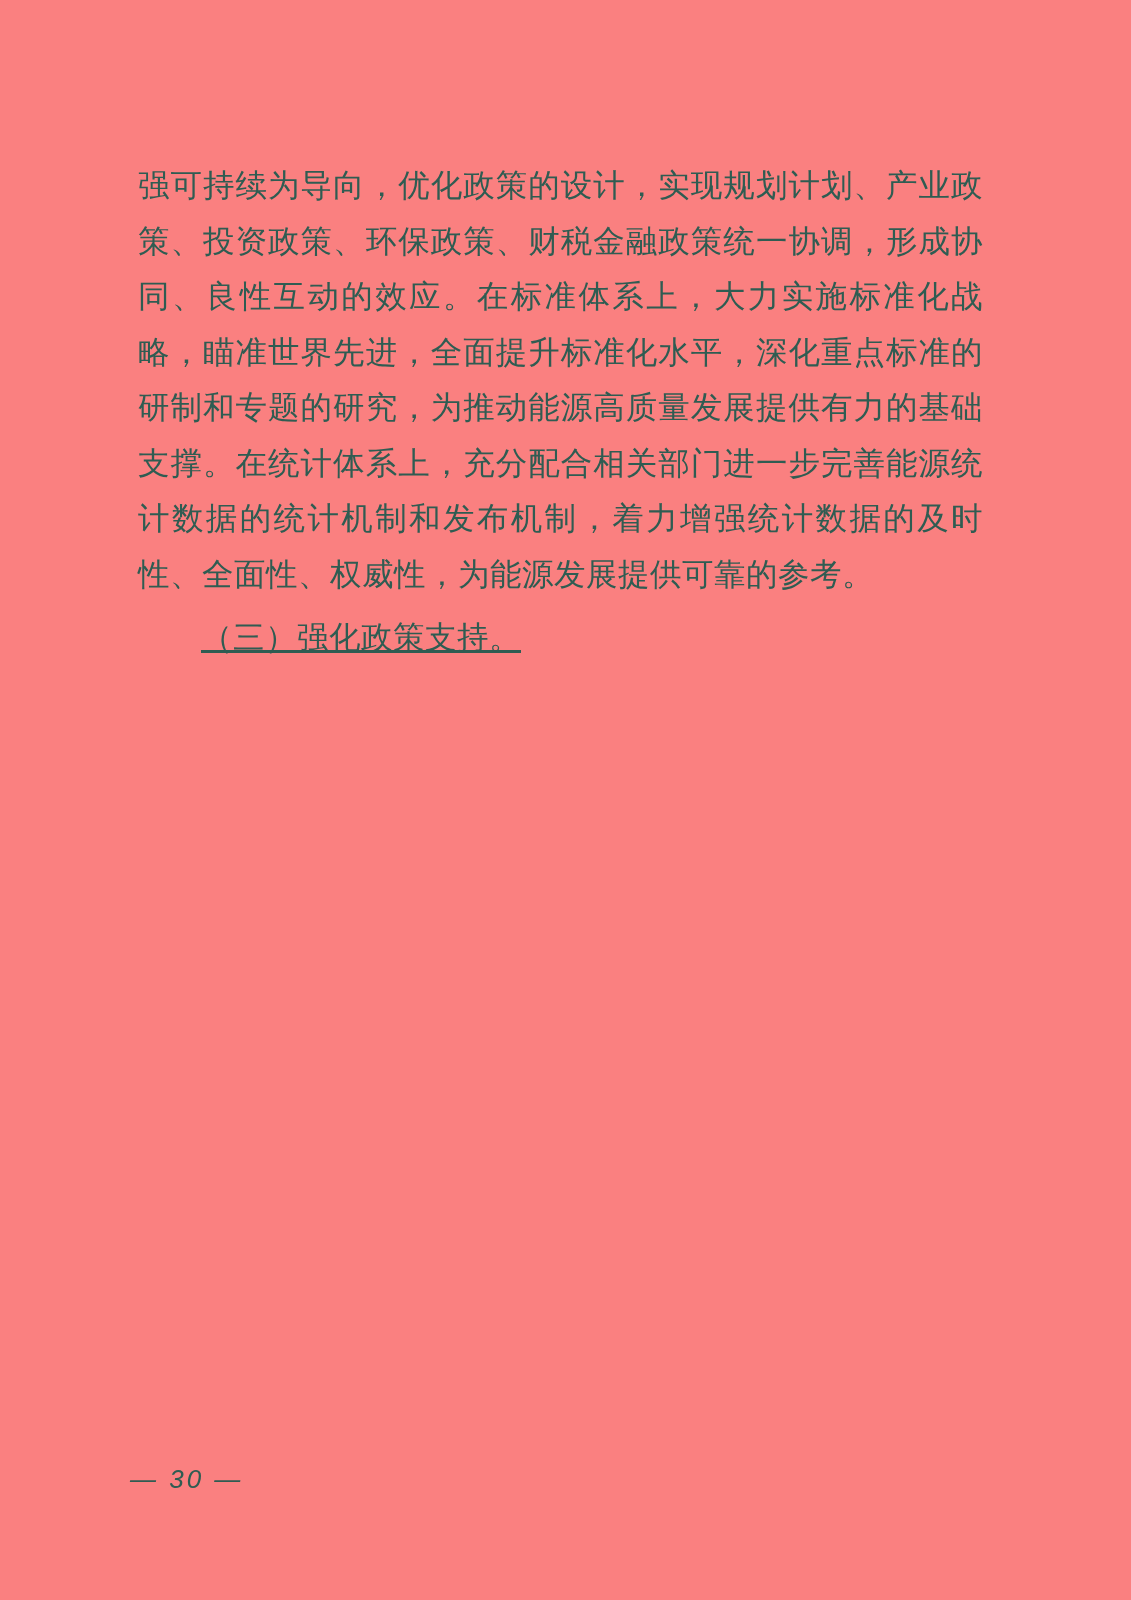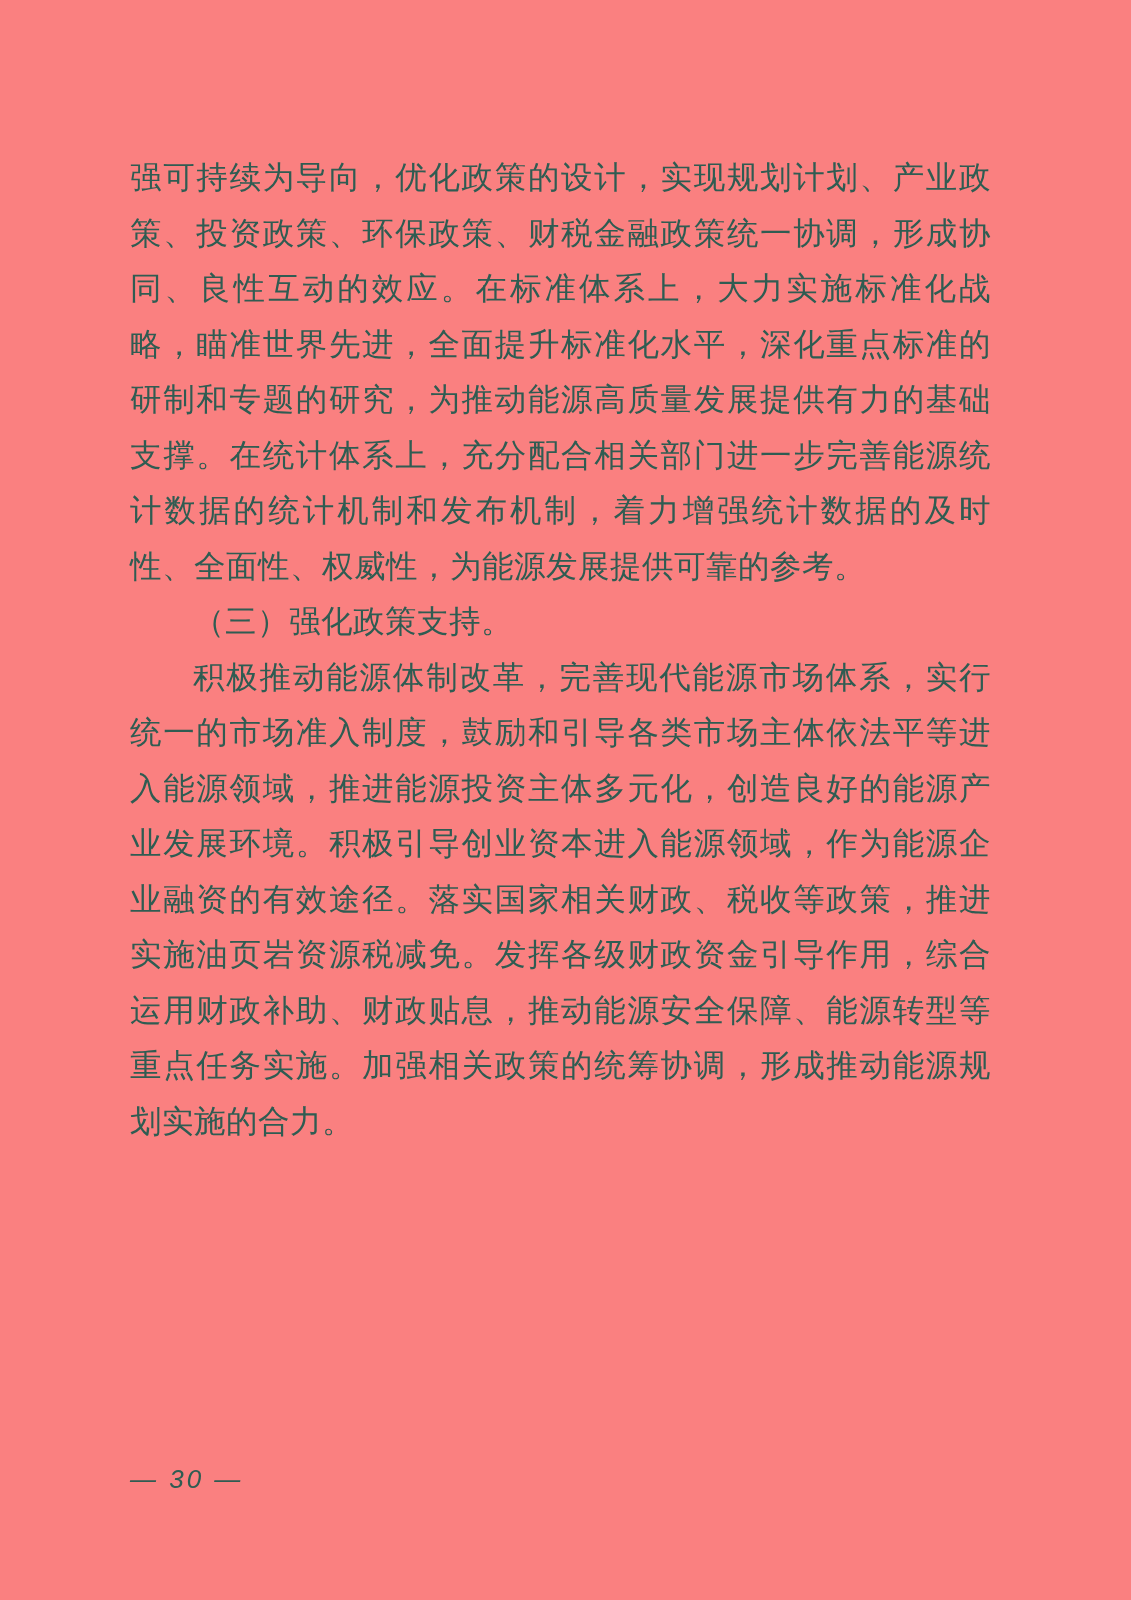--- a/index.html
+++ b/index.html
@@ -22,39 +22,39 @@
   }
   .doc-body {
     color: #2f5c52;
     font-size: 31.5px;
     line-height: 55.5px;
     letter-spacing: 0.5px;
     text-align: justify;
     text-justify: inter-ideograph;
   }
   .para {
-    margin: 0;
+    margin: 8px;
     text-indent: 0;
   }
   .para.indent {
     text-indent: 2em;
+    text-decoration: underline;
   }
   .footer {
     position: absolute;
     left: 130px;
     bottom: 105px;
     color: #2f5c52;
     font-size: 26px;
     letter-spacing: 3px;
     font-style: italic;
   }
 </style>
 </head>
 <body>
 
 <div class="page">
   <div class="doc-body">
     <p class="para">强可持续为导向，优化政策的设计，实现规划计划、产业政策、投资政策、环保政策、财税金融政策统一协调，形成协同、良性互动的效应。在标准体系上，大力实施标准化战略，瞄准世界先进，全面提升标准化水平，深化重点标准的研制和专题的研究，为推动能源高质量发展提供有力的基础支撑。在统计体系上，充分配合相关部门进一步完善能源统计数据的统计机制和发布机制，着力增强统计数据的及时性、全面性、权威性，为能源发展提供可靠的参考。</p>
     <p class="para indent">（三）强化政策支持。</p>
-    <p class="para indent">积极推动能源体制改革，完善现代能源市场体系，实行统一的市场准入制度，鼓励和引导各类市场主体依法平等进入能源领域，推进能源投资主体多元化，创造良好的能源产业发展环境。积极引导创业资本进入能源领域，作为能源企业融资的有效途径。落实国家相关财政、税收等政策，推进实施油页岩资源税减免。发挥各级财政资金引导作用，综合运用财政补助、财政贴息，推动能源安全保障、能源转型等重点任务实施。加强相关政策的统筹协调，形成推动能源规划实施的合力。</p>
   </div>
   <div class="footer">— 30 —</div>
 </div>
 
 </body></html>

